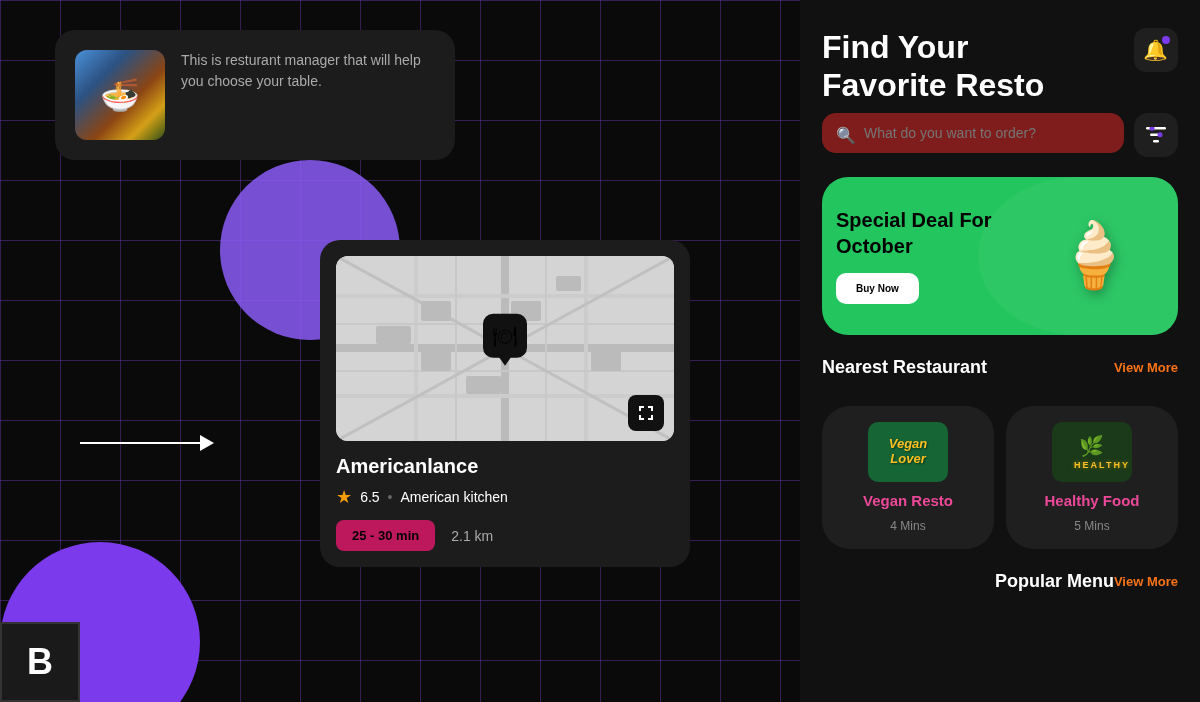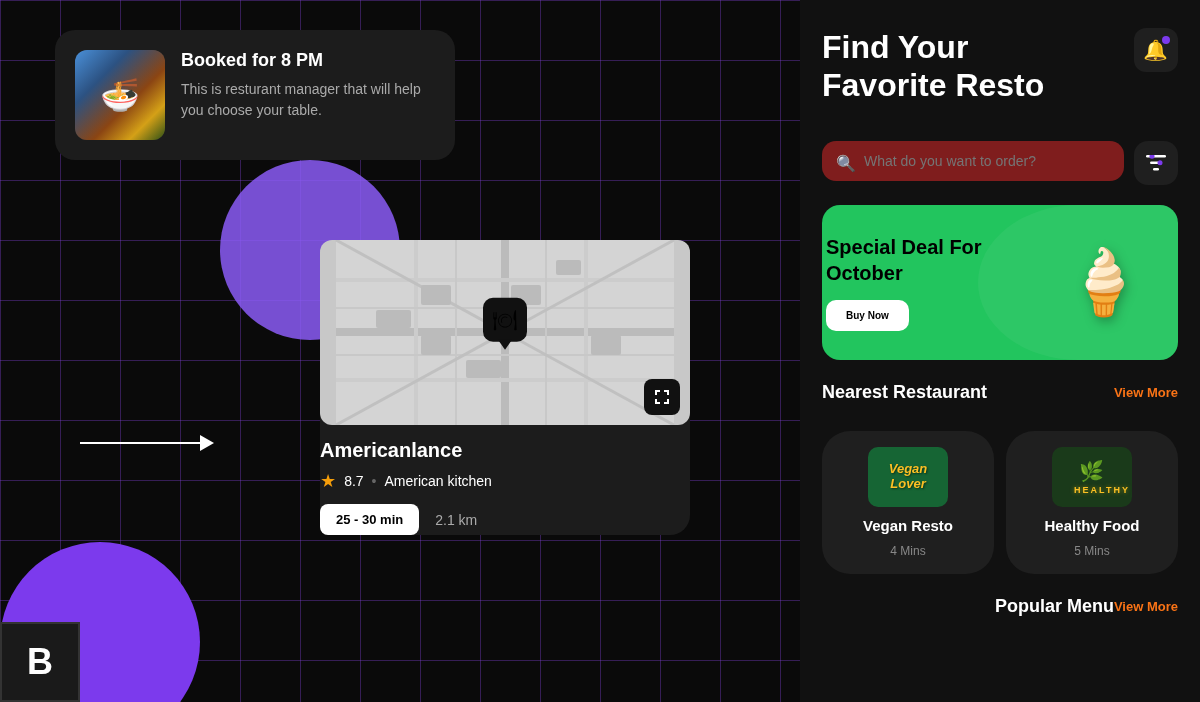--- a/index.html
+++ b/index.html
@@ -146,20 +146,21 @@
     }
 
     
     .map-card {
       position: absolute;
       top: 240px;
       left: 320px;
       width: 370px;
       background: #1c1c1c;
       border-radius: 20px;
+      padding: 16px;
       z-index: 10;
     }
     .map-container {
       width: 100%;
       height: 185px;
       border-radius: 12px;
       background: #c8c8c8;
       position: relative;
       overflow: hidden;
       margin-bottom: 14px;
@@ -229,21 +230,21 @@
       margin-bottom: 12px;
     }
     .star { color: #f59e0b; font-size: 18px; }
     .dot { color: #666; }
     .restaurant-info {
       display: flex;
       align-items: center;
       gap: 16px;
     }
     .time-badge {
-      background: #ffffff;
+      background: #be185d;
       color: #000;
       font-size: 13px;
       font-weight: 600;
       padding: 8px 16px;
       border-radius: 8px;
     }
     .distance {
       color: #aaa;
       font-size: 14px;
     }
@@ -257,21 +258,21 @@
       overflow-y: auto;
       overflow-x: hidden;
     }
     .right-panel::-webkit-scrollbar { display: none; }
 
     
     .header-row {
       display: flex;
       justify-content: space-between;
       align-items: flex-start;
-      margin-bottom: 36px;
+      margin-bottom: 8px;
     }
     .main-title {
       color: #fff;
       font-size: 32px;
       font-weight: 800;
       line-height: 1.2;
       flex: 1;
     }
     .bell-btn {
       width: 44px;
@@ -337,22 +338,22 @@
       align-items: center;
       justify-content: center;
       cursor: pointer;
       flex-shrink: 0;
       align-self: center;
     }
 
     
     .banner {
       background: #22c55e;
-      border-radius: 18px;
-      padding: 4px;
+      border-radius: 26px;
+      padding: 14px;
       display: flex;
       align-items: center;
       justify-content: space-between;
       margin-bottom: 22px;
       overflow: hidden;
       position: relative;
       min-height: 155px;
     }
     .banner-text { flex: 1; z-index: 2; position: relative; }
     .banner-title {
@@ -471,21 +472,21 @@
       color: #fbbf24;
       letter-spacing: 2px;
       text-shadow: 0 0 4px rgba(255,200,0,0.5);
       padding-left: 20px;
     }
     .healthy-leaf {
       font-size: 20px;
       margin-bottom: 2px;
     }
     .resto-name {
-      color: #ffffff;
+      color: #ec4899;
       font-size: 15px;
       font-weight: 700;
       text-align: center;
     }
     .resto-mins {
       color: #888;
       font-size: 12px;
       text-align: center;
     }
 
@@ -502,21 +503,20 @@
 <div class="left-panel">
   <div class="grid-overlay"></div>
   <div class="circle-top"></div>
   <div class="circle-bottom"></div>
 
   <div class="booking-card">
     <div class="booking-image">
       <div class="food-img-placeholder"></div>
     </div>
     <div class="booking-text">
-      <div class="booking-title">Booked for 8 PM</div>
       <div class="booking-desc">This is resturant manager that will help you choose your table.</div>
     </div>
   </div>
 
   <div class="arrow">
     <div class="arrow-line"></div>
     <div class="arrow-head"></div>
   </div>
 
   <div class="map-card">
@@ -551,21 +551,21 @@
       <div class="map-expand">
         <svg width="16" height="16" viewBox="0 0 16 16" fill="white">
           <path d="M1 1h5v2H3v3H1V1zm9 0h5v5h-2V3h-3V1zM1 10h2v3h3v2H1v-5zm12 3h-3v2h5v-5h-2v3z"></path>
         </svg>
       </div>
     </div>
 
     <div class="restaurant-name">Americanlance</div>
     <div class="restaurant-rating">
       <span class="star">★</span>
-      <span>8.7</span>
+      <span>6.5</span>
       <span class="dot">•</span>
       <span>American kitchen</span>
     </div>
     <div class="restaurant-info">
       <div class="time-badge">25 - 30 min</div>
       <span class="distance">2.1 km</span>
     </div>
   </div>
 
   <div class="b-logo">B</div>

